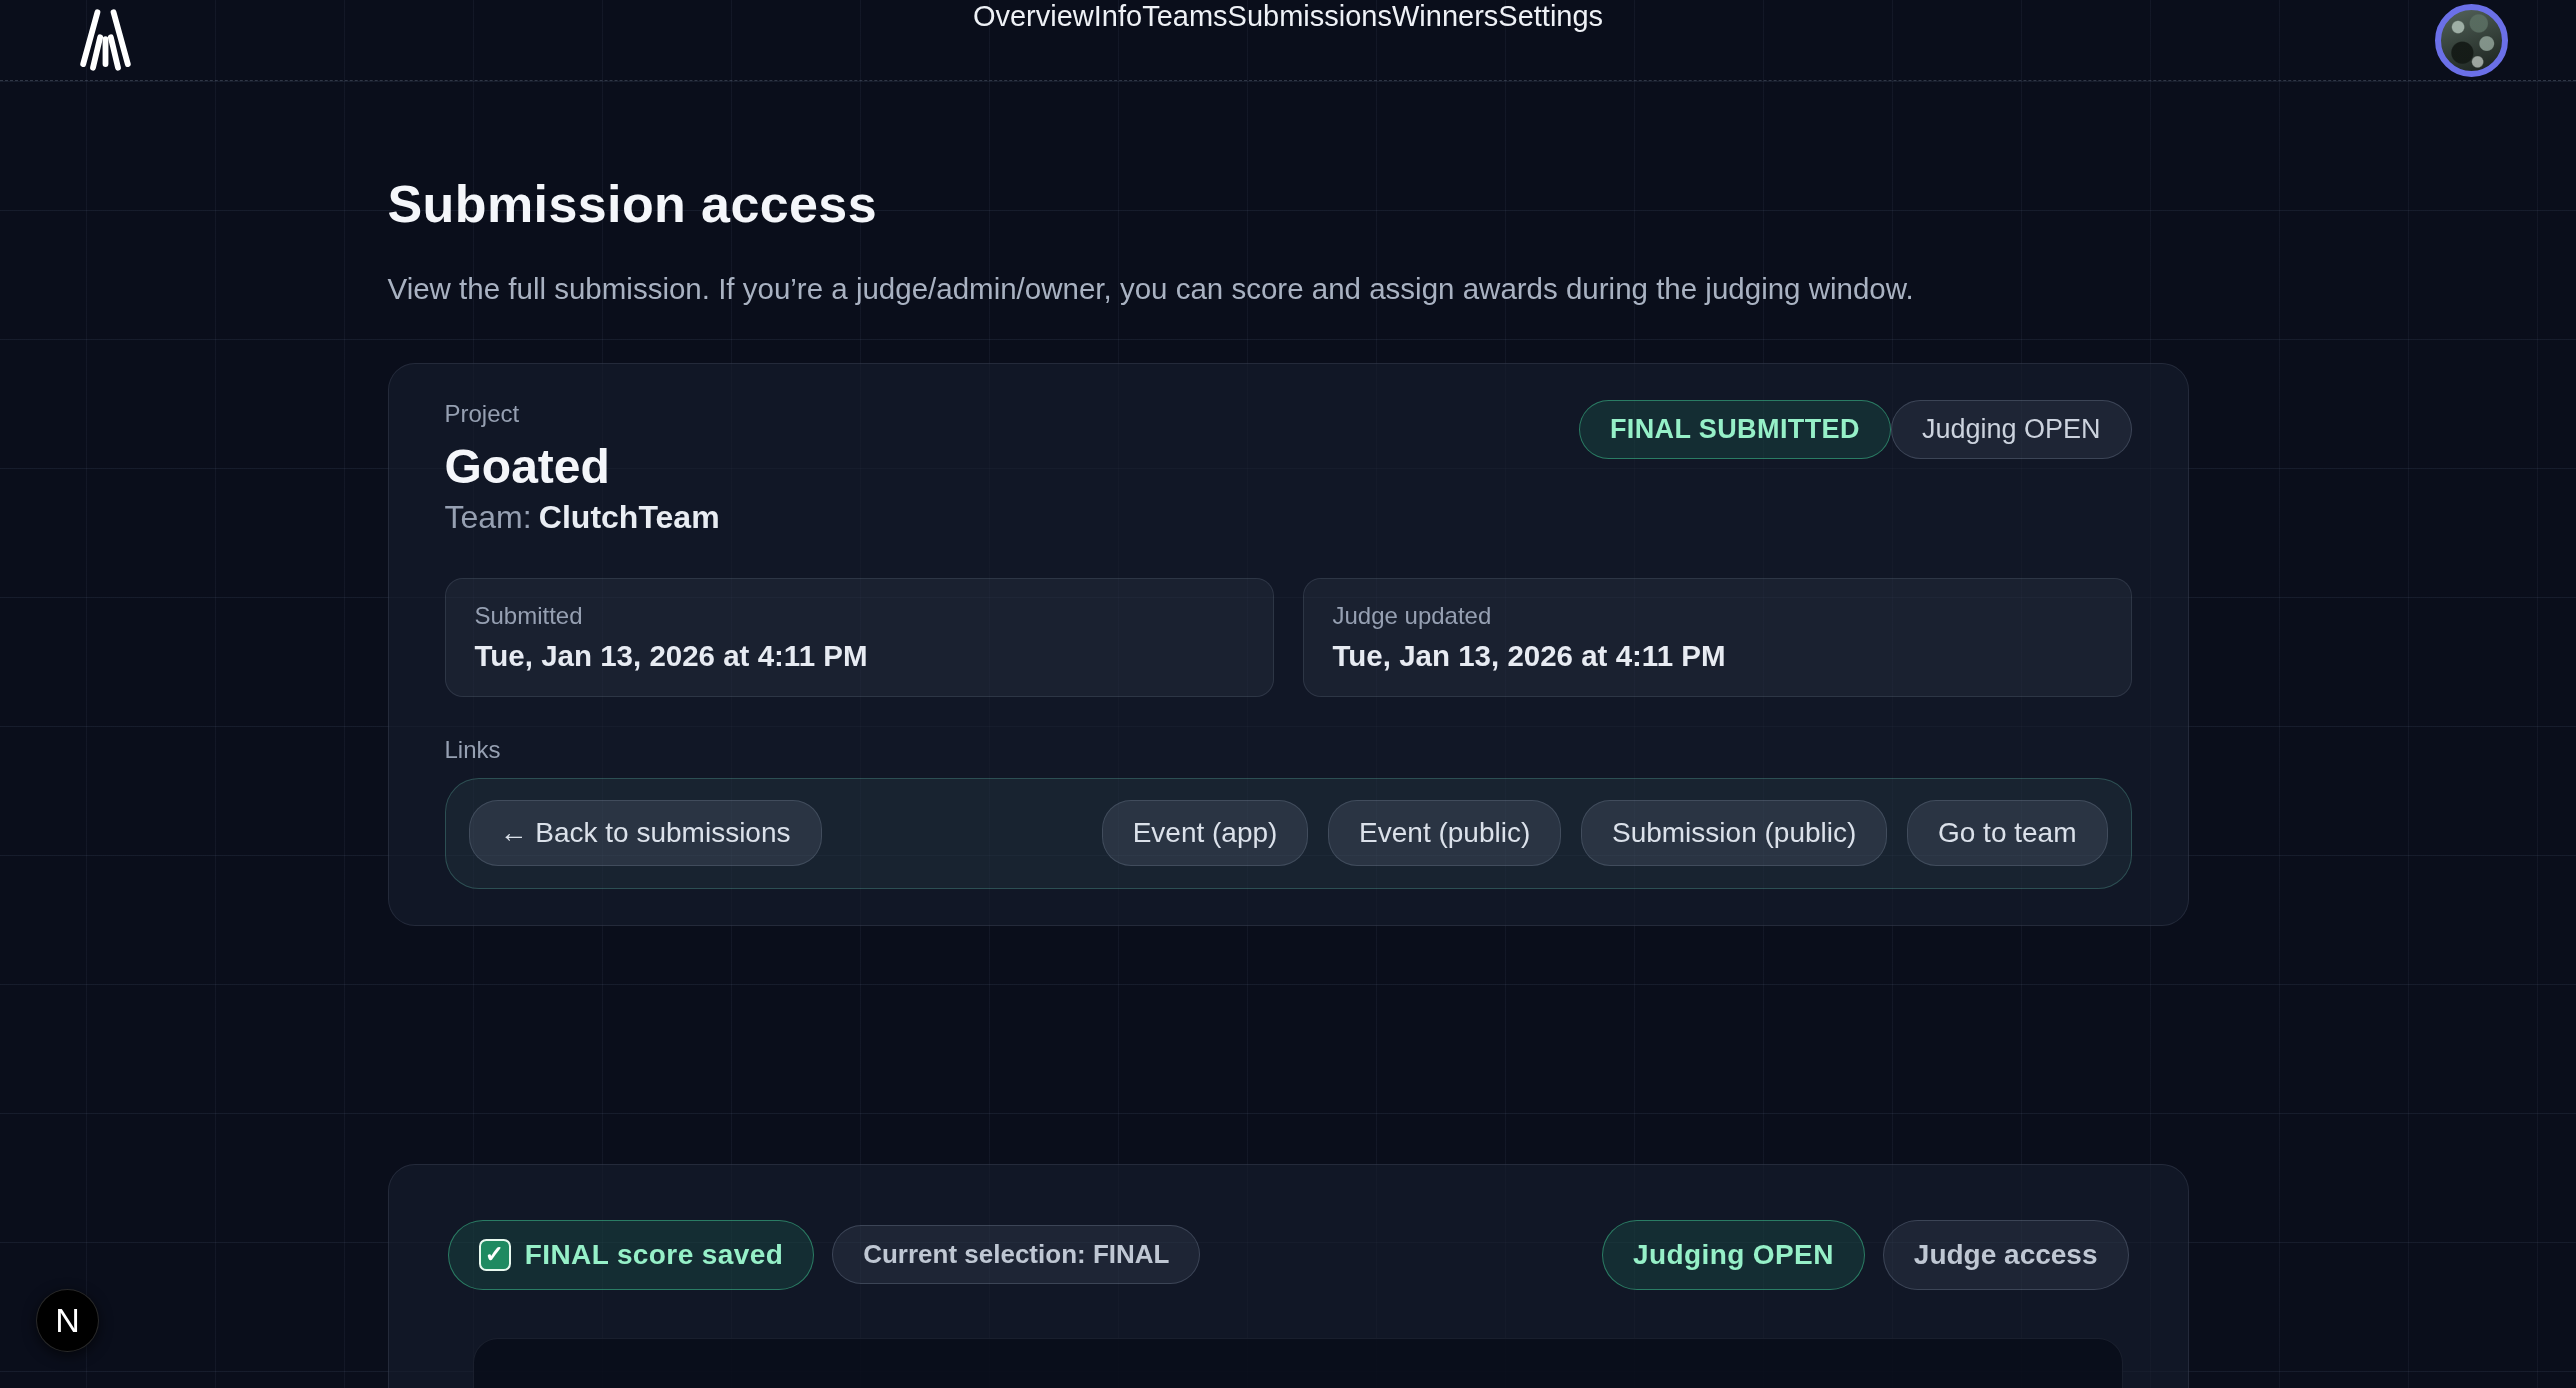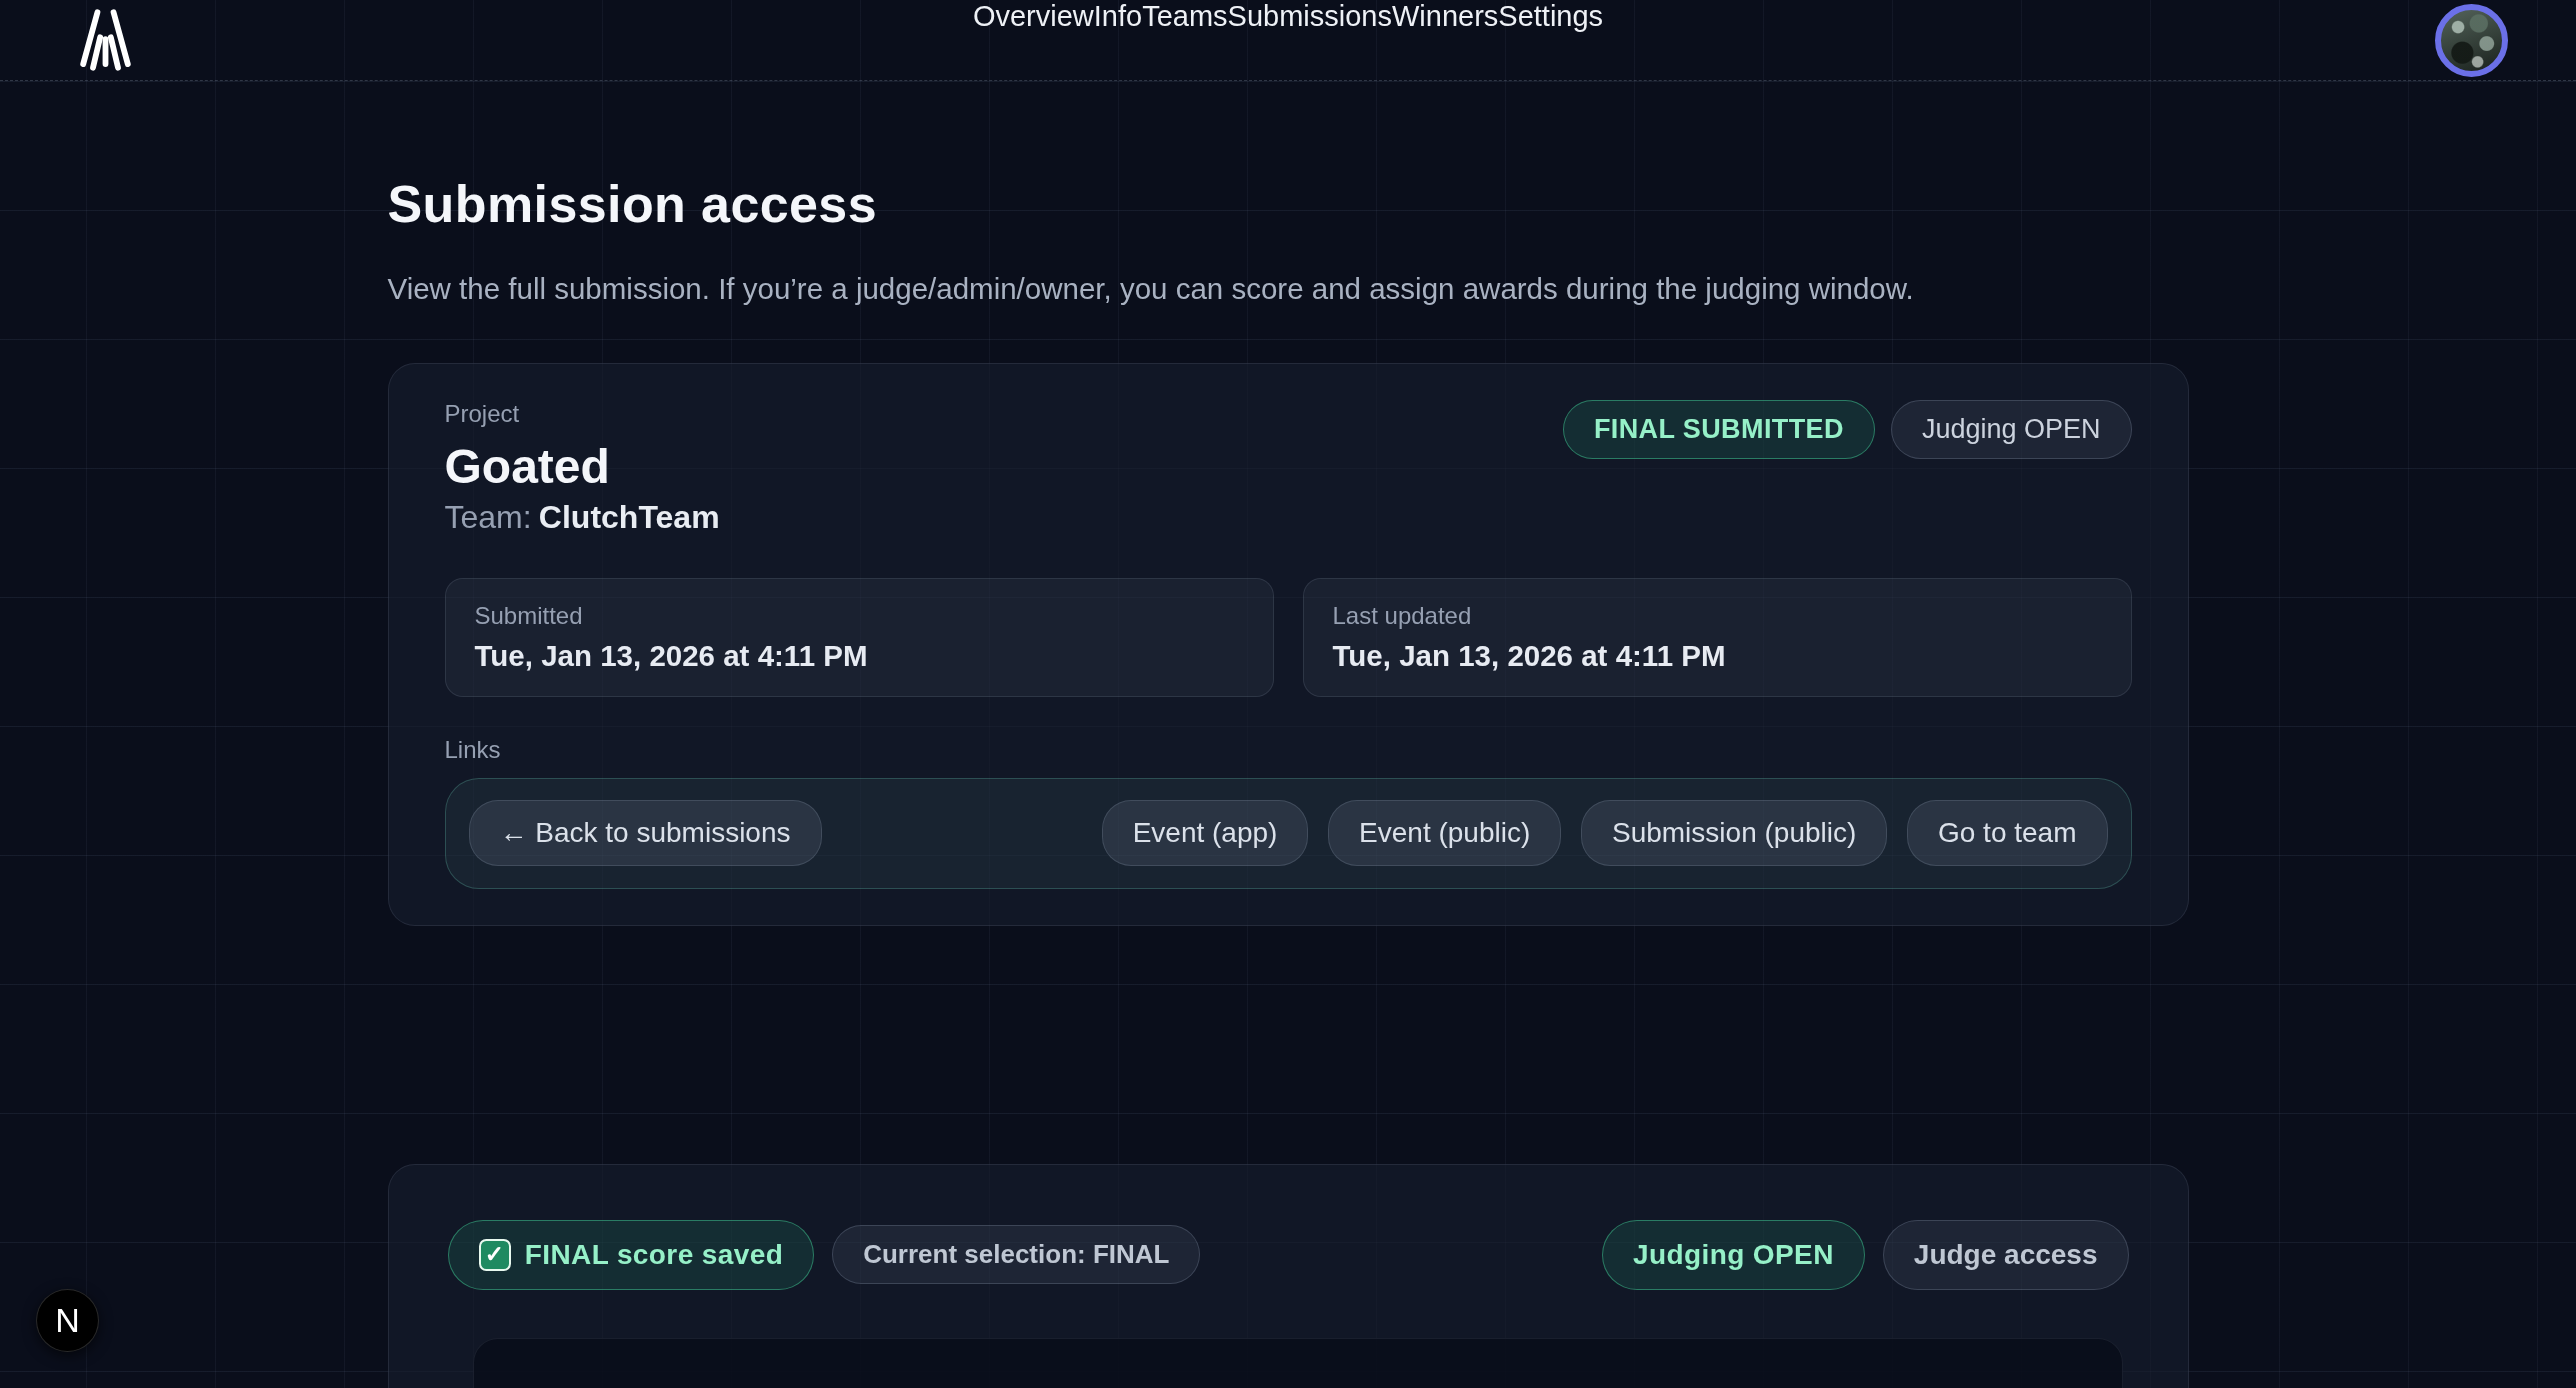--- a/index.html
+++ b/index.html
@@ -55,21 +55,21 @@
     border-radius:27px;
   }
   .card1 { margin-top:57px; padding:36px 56px; }
 
   .card1-head { display:flex; justify-content:space-between; align-items:flex-start; }
   .eyebrow { font-size:24px; color:#96a0b2; }
   .project-name { margin-top:10.7px; font-size:48px; font-weight:700; color:#f4f6fa; }
   .team-line { margin-top:5px; font-size:32px; color:#96a0b2; }
   .team-line b { color:#e9edf3; font-weight:700; margin-left:7.2px; }
 
-  .badges { display:flex; gap:16px; }
+  .badges { display:flex; }
   .pill {
     display:inline-flex; align-items:center; justify-content:center;
     height:59px; padding:0 30px; border-radius:39px; white-space:nowrap;
   }
   .pill-green {
     background:rgba(45,212,150,0.12);
     border:1.8px solid rgba(62,190,140,0.55);
     color:#96f0c8; font-weight:700; font-size:27px; letter-spacing:0.4px;
   }
   .pill-neutral {
@@ -174,21 +174,21 @@
         <span class="pill pill-neutral">Judging OPEN</span>
       </div>
     </div>
 
     <div class="meta-row">
       <div class="meta-box">
         <div class="eyebrow">Submitted</div>
         <div class="value">Tue, Jan 13, 2026 at 4:11 PM</div>
       </div>
       <div class="meta-box">
-        <div class="eyebrow">Last updated</div>
+        <div class="eyebrow">Judge updated</div>
         <div class="value">Tue, Jan 13, 2026 at 4:11 PM</div>
       </div>
     </div>
 
     <div class="links-label">Links</div>
     <div class="links-bar">
       <span class="btn">← Back to submissions</span>
       <span class="btn-group">
         <span class="btn">Event (app)</span>
         <span class="btn">Event (public)</span>

